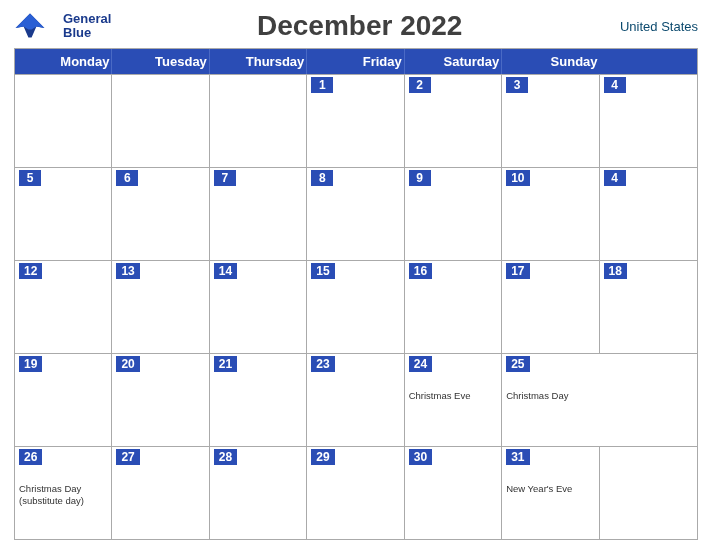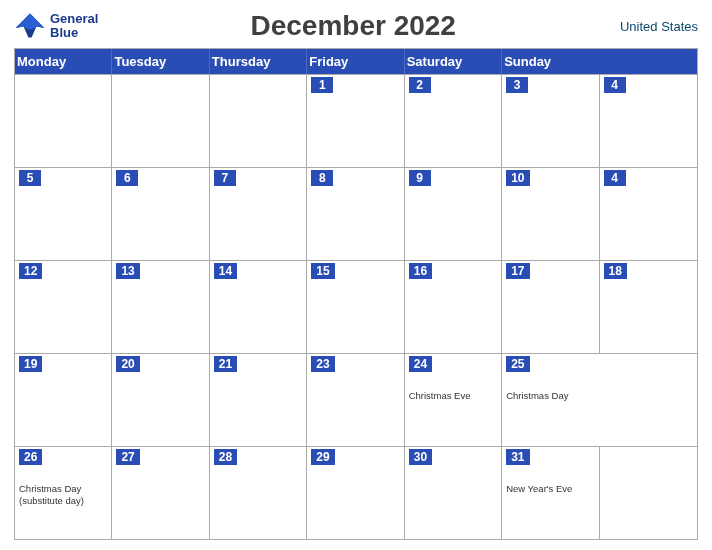--- a/index.html
+++ b/index.html
@@ -19,21 +19,21 @@
     }
     .header {
       display: flex;
       align-items: center;
       justify-content: space-between;
       margin-bottom: 6px;
     }
     .logo-area {
       display: flex;
       align-items: center;
-      gap: 4px;
+      gap: 17px;
     }
     .logo-text {
       font-size: 13px;
       font-weight: bold;
       color: #1a3a8c;
       line-height: 1.1;
     }
     .logo-bird {
       width: 32px;
       height: 28px;
@@ -57,21 +57,21 @@
       flex-direction: column;
       border: 1px solid #aaa;
     }
     .day-headers {
       display: grid;
       grid-template-columns: repeat(7, 1fr);
       background: #2a4db5;
     }
     .day-header {
       color: #fff;
-      text-align: left;
+      text-align: right;
       padding: 5px 2px;
       font-size: 13px;
       font-weight: bold;
       border-right: 1px solid #4a6ac5;
     }
     .day-header:last-child { border-right: none; }
     .weeks {
       flex: 1;
       display: flex;
       flex-direction: column;

